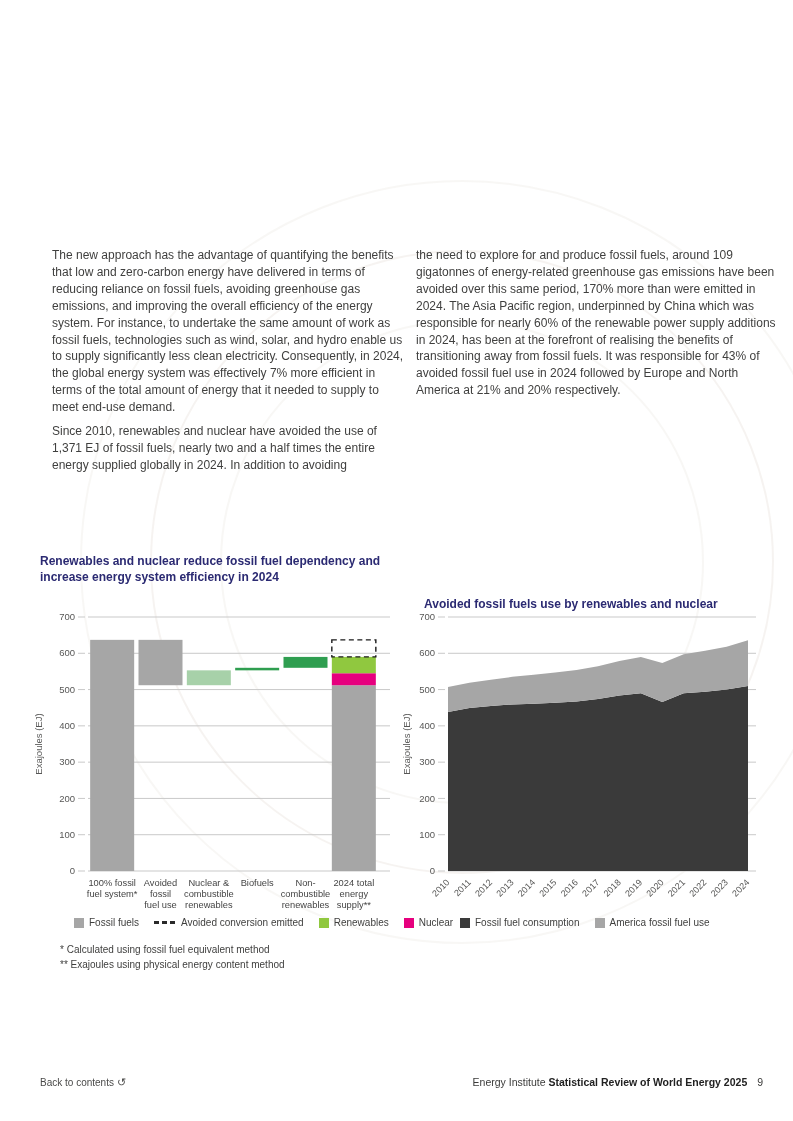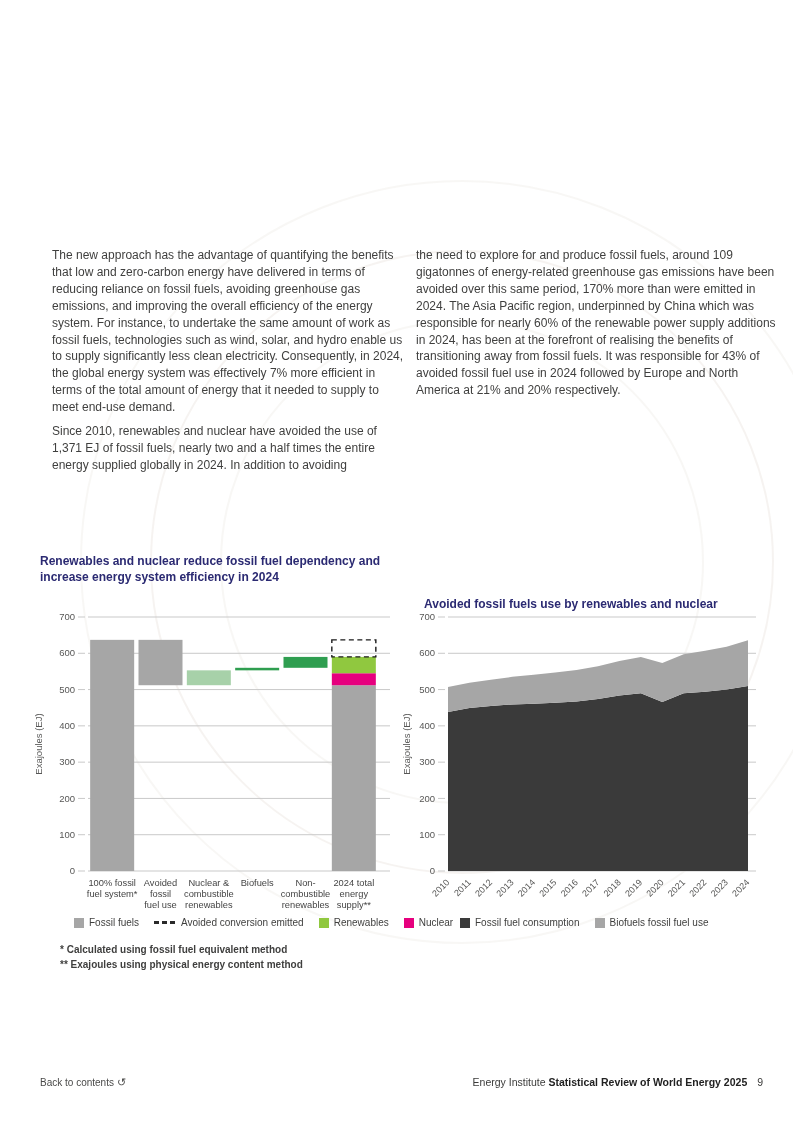--- a/index.html
+++ b/index.html
@@ -24,21 +24,21 @@
   #chart-right{left:398px;top:605px;}
 
   .legend{position:absolute;top:917px;display:flex;align-items:center;gap:15px;font-size:10px;color:#3f3f3e;padding-left:8px;}
   .legend-left{left:66px;}
   .legend-right{left:452px;}
   .legend-item{display:flex;align-items:center;gap:5px;white-space:nowrap;}
   .swatch{width:10px;height:10px;display:inline-block;flex:0 0 auto;}
   .swatch-dashed{width:22px;height:2.5px;background:repeating-linear-gradient(90deg,#2a2a2a 0 5px,transparent 5px 8px);}
 
   .footnotes{position:absolute;left:60px;top:943px;font-size:10px;color:#3f3f3e;line-height:14.5px;}
-  .footnotes div{margin:0;font-weight:bold;}
+  .footnotes div{margin:0;}
 
   .footer{position:absolute;left:40px;right:30px;top:1076px;display:flex;justify-content:space-between;align-items:center;font-size:10.5px;color:#3b3b3a;}
   .back-link{color:#4a4a49;font-size:10px;cursor:pointer;display:flex;align-items:flex-end;gap:3px;}
   .back-icon{font-size:11px;line-height:1;}
   .credit b{font-weight:700;color:#222222;}
   .credit .pageno{margin-left:7px;}
 </style>
 </head>
 <body>
 
@@ -172,21 +172,21 @@
         <span>Nuclear</span>
       </span>
     </div>
   <div class="legend legend-right" id="legend-right">
       <span class="legend-item">
         <span class="swatch" style="background: rgb(58, 58, 58);"></span>
         <span>Fossil fuel consumption</span>
       </span>
       <span class="legend-item">
         <span class="swatch" style="background: rgb(166, 166, 166);"></span>
-        <span>Biofuels fossil fuel use</span>
+        <span>America fossil fuel use</span>
       </span>
     </div>
 
   <div class="footnotes" id="footnotes">
       <div>* Calculated using fossil fuel equivalent method</div>
       <div>** Exajoules using physical energy content method</div>
     </div>
 
   <div class="footer">
     <div class="back-link">

